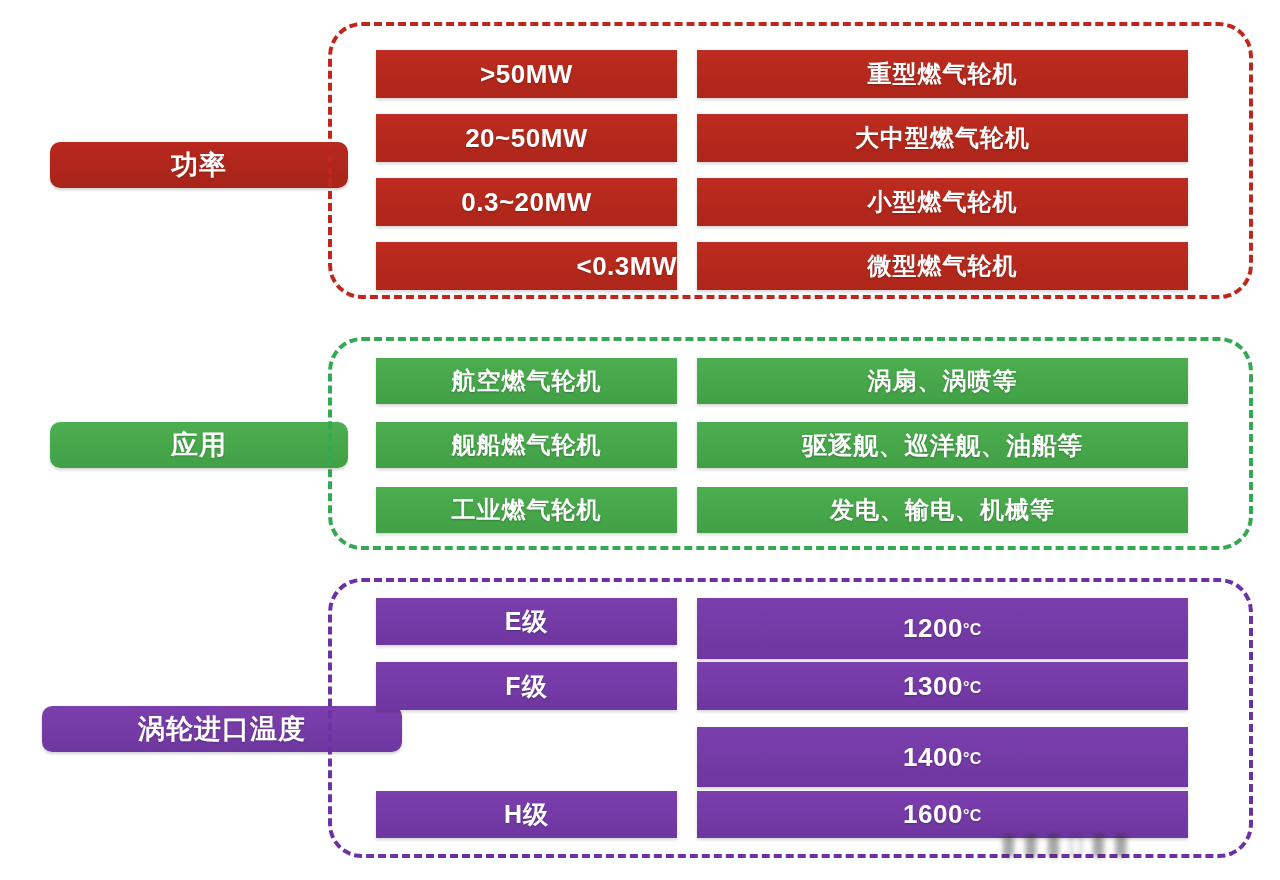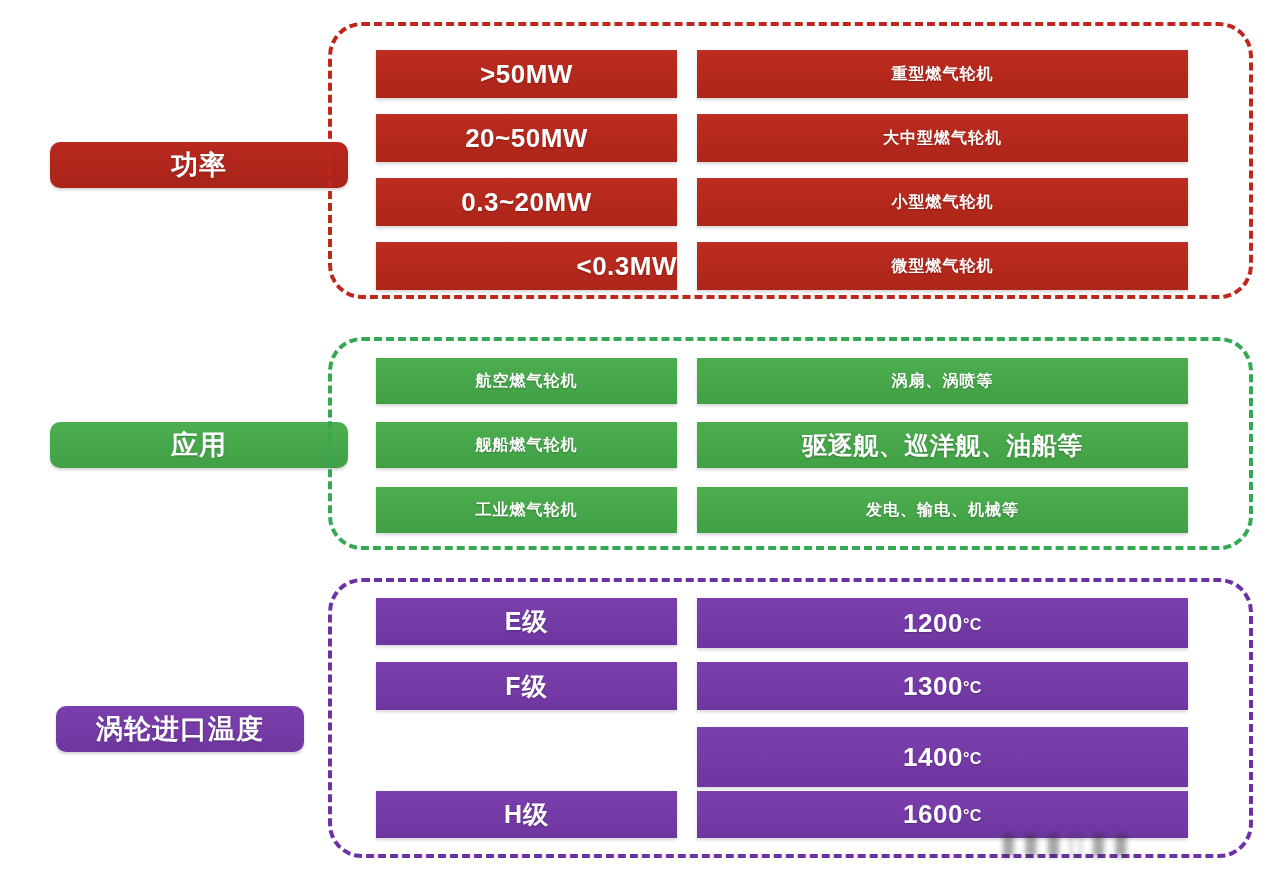--- a/index.html
+++ b/index.html
@@ -83,21 +83,21 @@
   
   .green .cat-label { background: linear-gradient(180deg,#4caf50 0%, #41a046 100%); }
   .green .dash-box  { border-color: #34a853; }
   .green .pill      { background: linear-gradient(180deg,#4cae4f 0%, #41a045 100%); }
 
   
   .purple .cat-label { background: linear-gradient(180deg,#7b3fad 0%, #6f37a0 100%); }
   .purple .dash-box  { border-color: #6d31a6; }
   .purple .pill      { background: linear-gradient(180deg,#7b3fad 0%, #6e36a0 100%); }
 
-  .fs-cjk { font-size: 16px; letter-spacing: 1px; }
+  .fs-cjk { font-size: 24px; letter-spacing: 1px; }
   .fs-cjk-sm { font-size: 25px; letter-spacing: 0.5px; }
   .fs-num { font-size: 26px; letter-spacing: 0.5px; }
   .fs-grade { font-size: 25px; letter-spacing: 1px; }
 
   .deg {
     font-size: 0.62em;
     vertical-align: super;
     line-height: 0;
     position: relative;
     top: -0.12em;
@@ -192,30 +192,30 @@
     <div class="pill left fs-cjk" style="top:157px;height:46px;">
       <span>工业燃气轮机</span>
     </div>
     <div class="pill right fs-cjk" style="top:157px;height:46px;">
       <span>发电、输电、机械等</span>
     </div>
   </div>
 
   <div class="group purple" style="top:570px;height:310px;">
 
-    <div class="cat-label" style="top:136px;left:16px;width:248px;">
+    <div class="cat-label" style="top:136px;left:2px;width:360px;">
       <span>涡轮进口温度</span>
     </div>
 
     <div class="dash-box" style="left:328px;top:8px;width:925px;height:280px;"></div>
 
     <div class="pill left fs-grade" style="top:28px;height:47px;">
       <span>E级</span>
     </div>
-    <div class="pill right fs-num" style="top:28px;height:50px;">
+    <div class="pill right fs-num" style="top:28px;height:61px;">
       <span class="temp-text">
           <span>1200</span>
           <span class="deg">°C</span>
         </span>
     </div>
 
     <div class="pill left fs-grade" style="top:92px;height:48px;">
       <span>F级</span>
     </div>
     <div class="pill right fs-num" style="top:92px;height:48px;">

